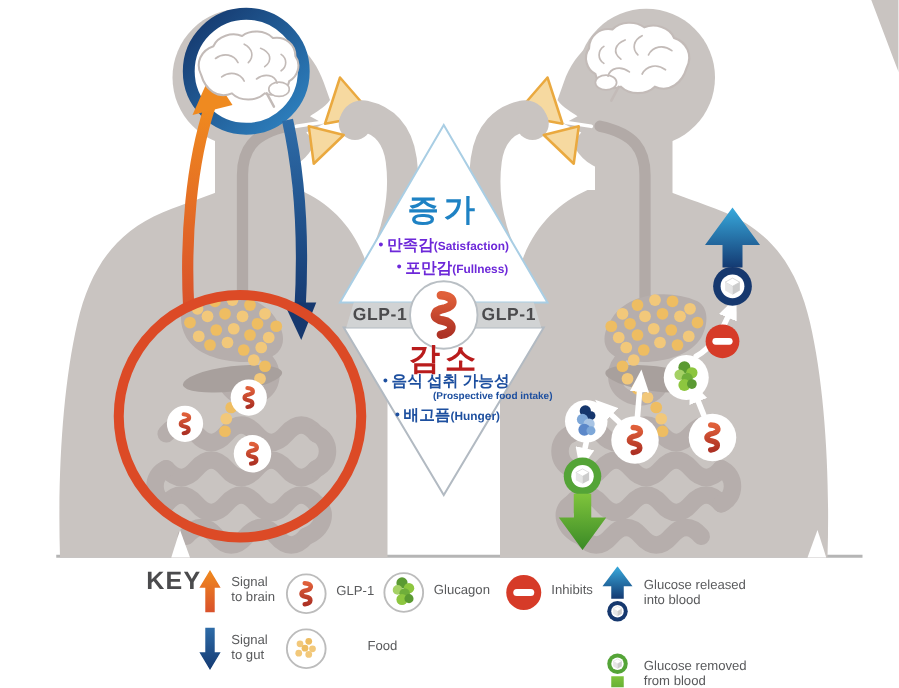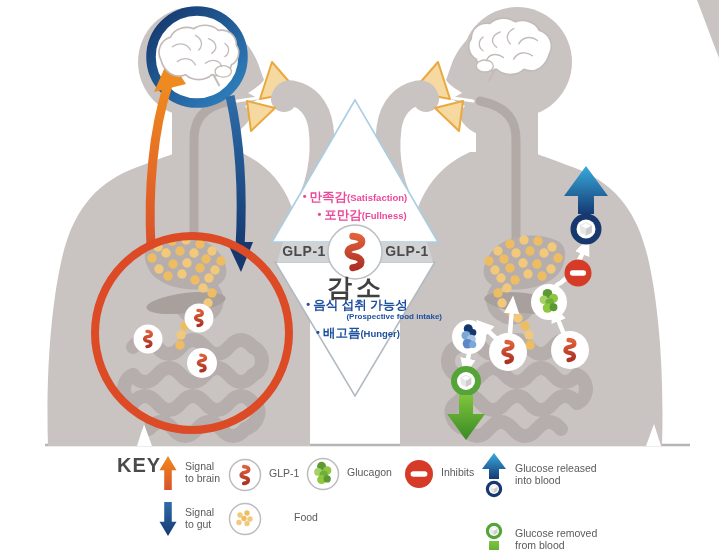--- a/index.html
+++ b/index.html
@@ -1,22 +1,22 @@
 <!DOCTYPE html>
 <html><head>
 <meta charset="utf-8">
 <style>
   html,body{margin:0;padding:0;background:#fff;}
   .stage{position:relative;width:719px;height:550px;overflow:hidden;background:#fff;
          font-family:"Liberation Sans",sans-serif;}
   .art{position:absolute;left:0;top:0;}
   .ov{position:absolute;transform:translateX(-50%);text-align:center;line-height:1.1;white-space:nowrap;}
   .inc-title{left:355px;top:155px;font-size:25px;font-weight:bold;color:#1e82c4;letter-spacing:4px;}
-  .dec-title{left:356px;top:274px;font-size:25px;font-weight:bold;color:#404040;letter-spacing:4px;}
-  .inc-item{font-size:12.5px;font-weight:bold;color:#ec4899;}
+  .dec-title{left:356px;top:274px;font-size:25px;font-weight:bold;color:#b91c1c;letter-spacing:4px;}
+  .inc-item{font-size:12.5px;font-weight:bold;color:#6d28d9;}
   .dec-item{font-size:12.5px;font-weight:bold;color:#1d4f9f;}
   .it1{left:355px;top:190px;} .it2{left:362px;top:208px;}
   .dt1{left:357px;top:299px;white-space:normal;width:170px;line-height:1;}
   .dt2{left:358px;top:326px;}
   .en{font-size:9.5px;}
   .en-block{display:block;font-size:8px;line-height:1;margin-top:1px;font-weight:bold;text-align:right;}
   .bullet{margin-right:3px;font-size:11px;vertical-align:1px;}
   .band-label{top:244px;font-size:14px;font-weight:bold;color:#4b4b4d;letter-spacing:0.5px;}
   .bl{left:304px;} .br{left:407px;}
   .key-title{position:absolute;left:117px;top:454px;font-size:20px;font-weight:bold;color:#4b4b4d;letter-spacing:1px;}
@@ -239,20 +239,21 @@
   <g>
     <polygon points="355,100 272,242 438,242" fill="#ffffff" stroke="#a9cee4" stroke-width="1.6"></polygon>
     <polygon points="275,262 435,262 355,396" fill="#ffffff" stroke="#b2bac2" stroke-width="1.6"></polygon>
     <polygon points="283,242 331,242 331,262 277,262" fill="#d1d3d4"></polygon>
     <polygon points="379,242 427,242 433,262 379,262" fill="#d1d3d4"></polygon>
     <circle cx="355" cy="252" r="27" fill="#ffffff" stroke="#b9bfc4" stroke-width="1.5"></circle>
     <use href="#g-squiggle" transform="translate(355,252) scale(1.5)"></use>
   </g>
 </svg>
 
+<div class="ov inc-title">증가</div>
 <div class="ov inc-item it1">
   <span class="bullet">•</span><span>만족감</span><span class="en">(Satisfaction)</span>
 </div>
 <div class="ov inc-item it2">
   <span class="bullet">•</span><span>포만감</span><span class="en">(Fullness)</span>
 </div>
 <div class="ov band-label bl">GLP-1</div>
 <div class="ov band-label br">GLP-1</div>
 <div class="ov dec-title">감소</div>
 <div class="ov dec-item dt1">

